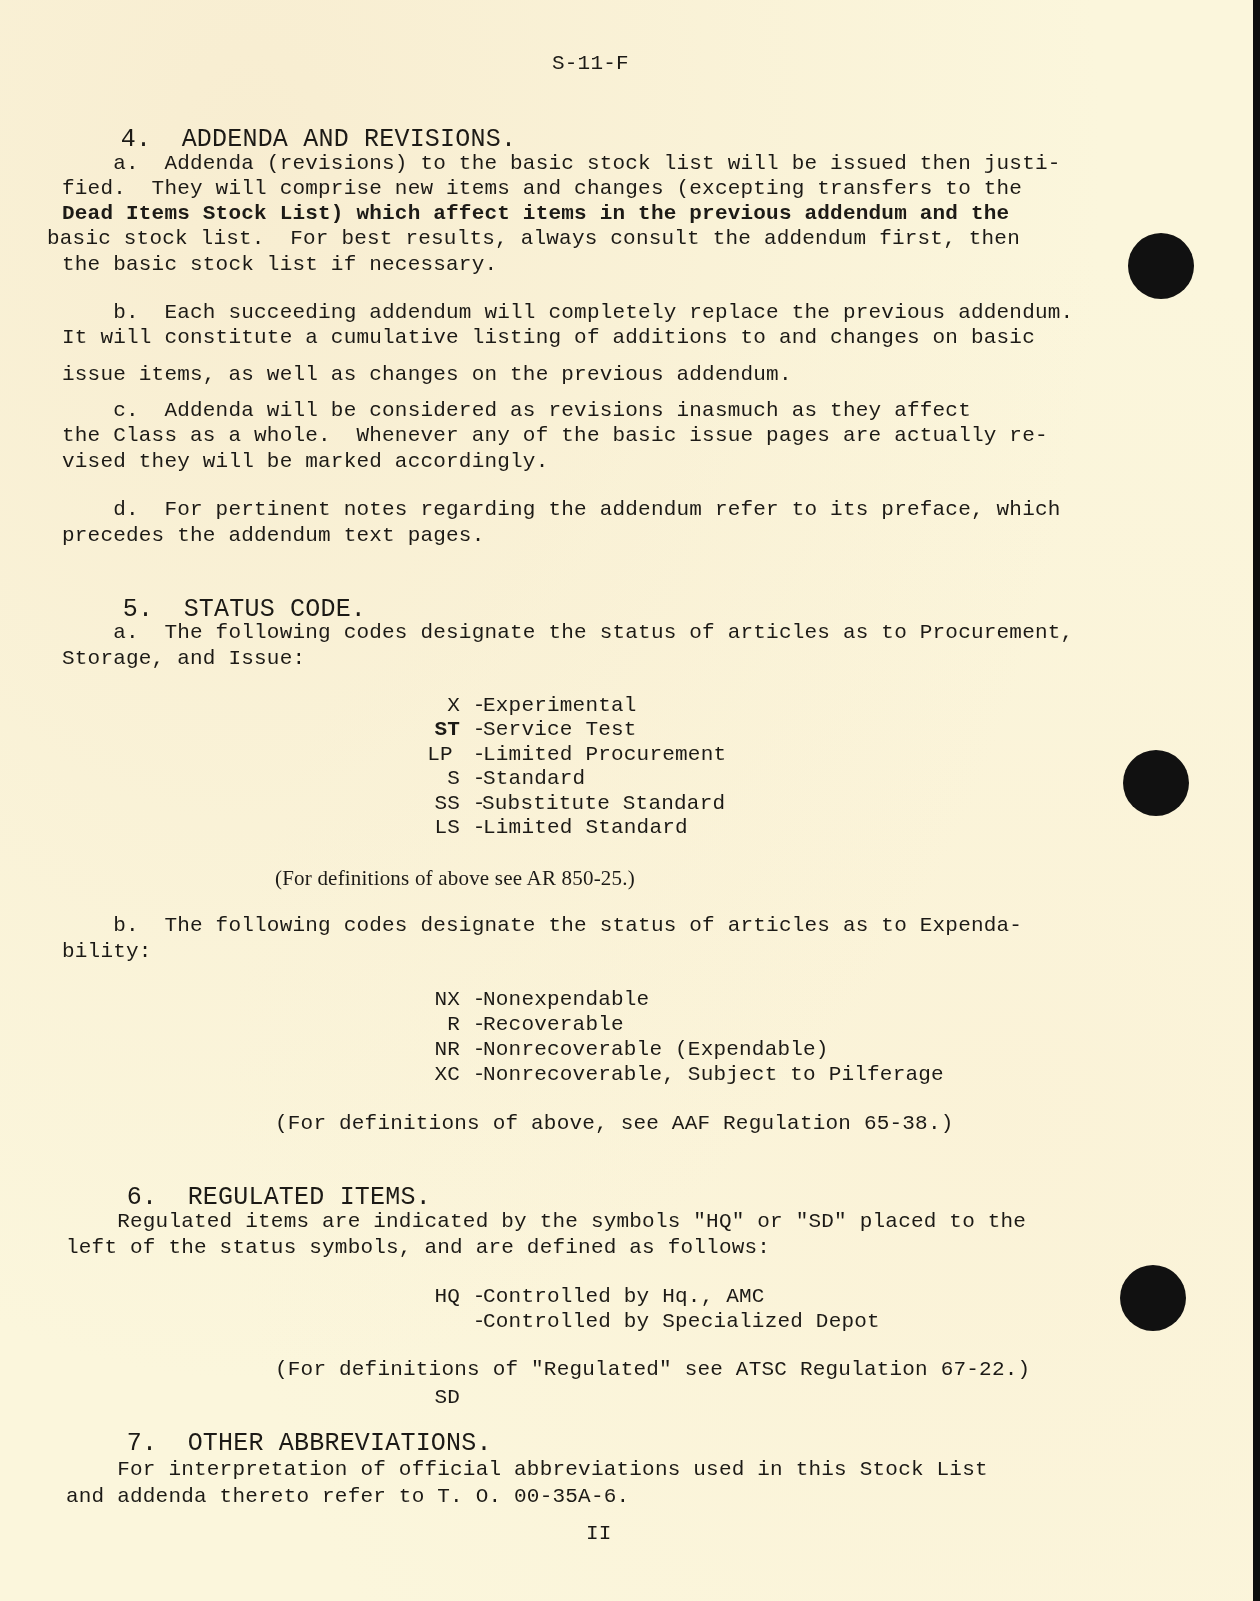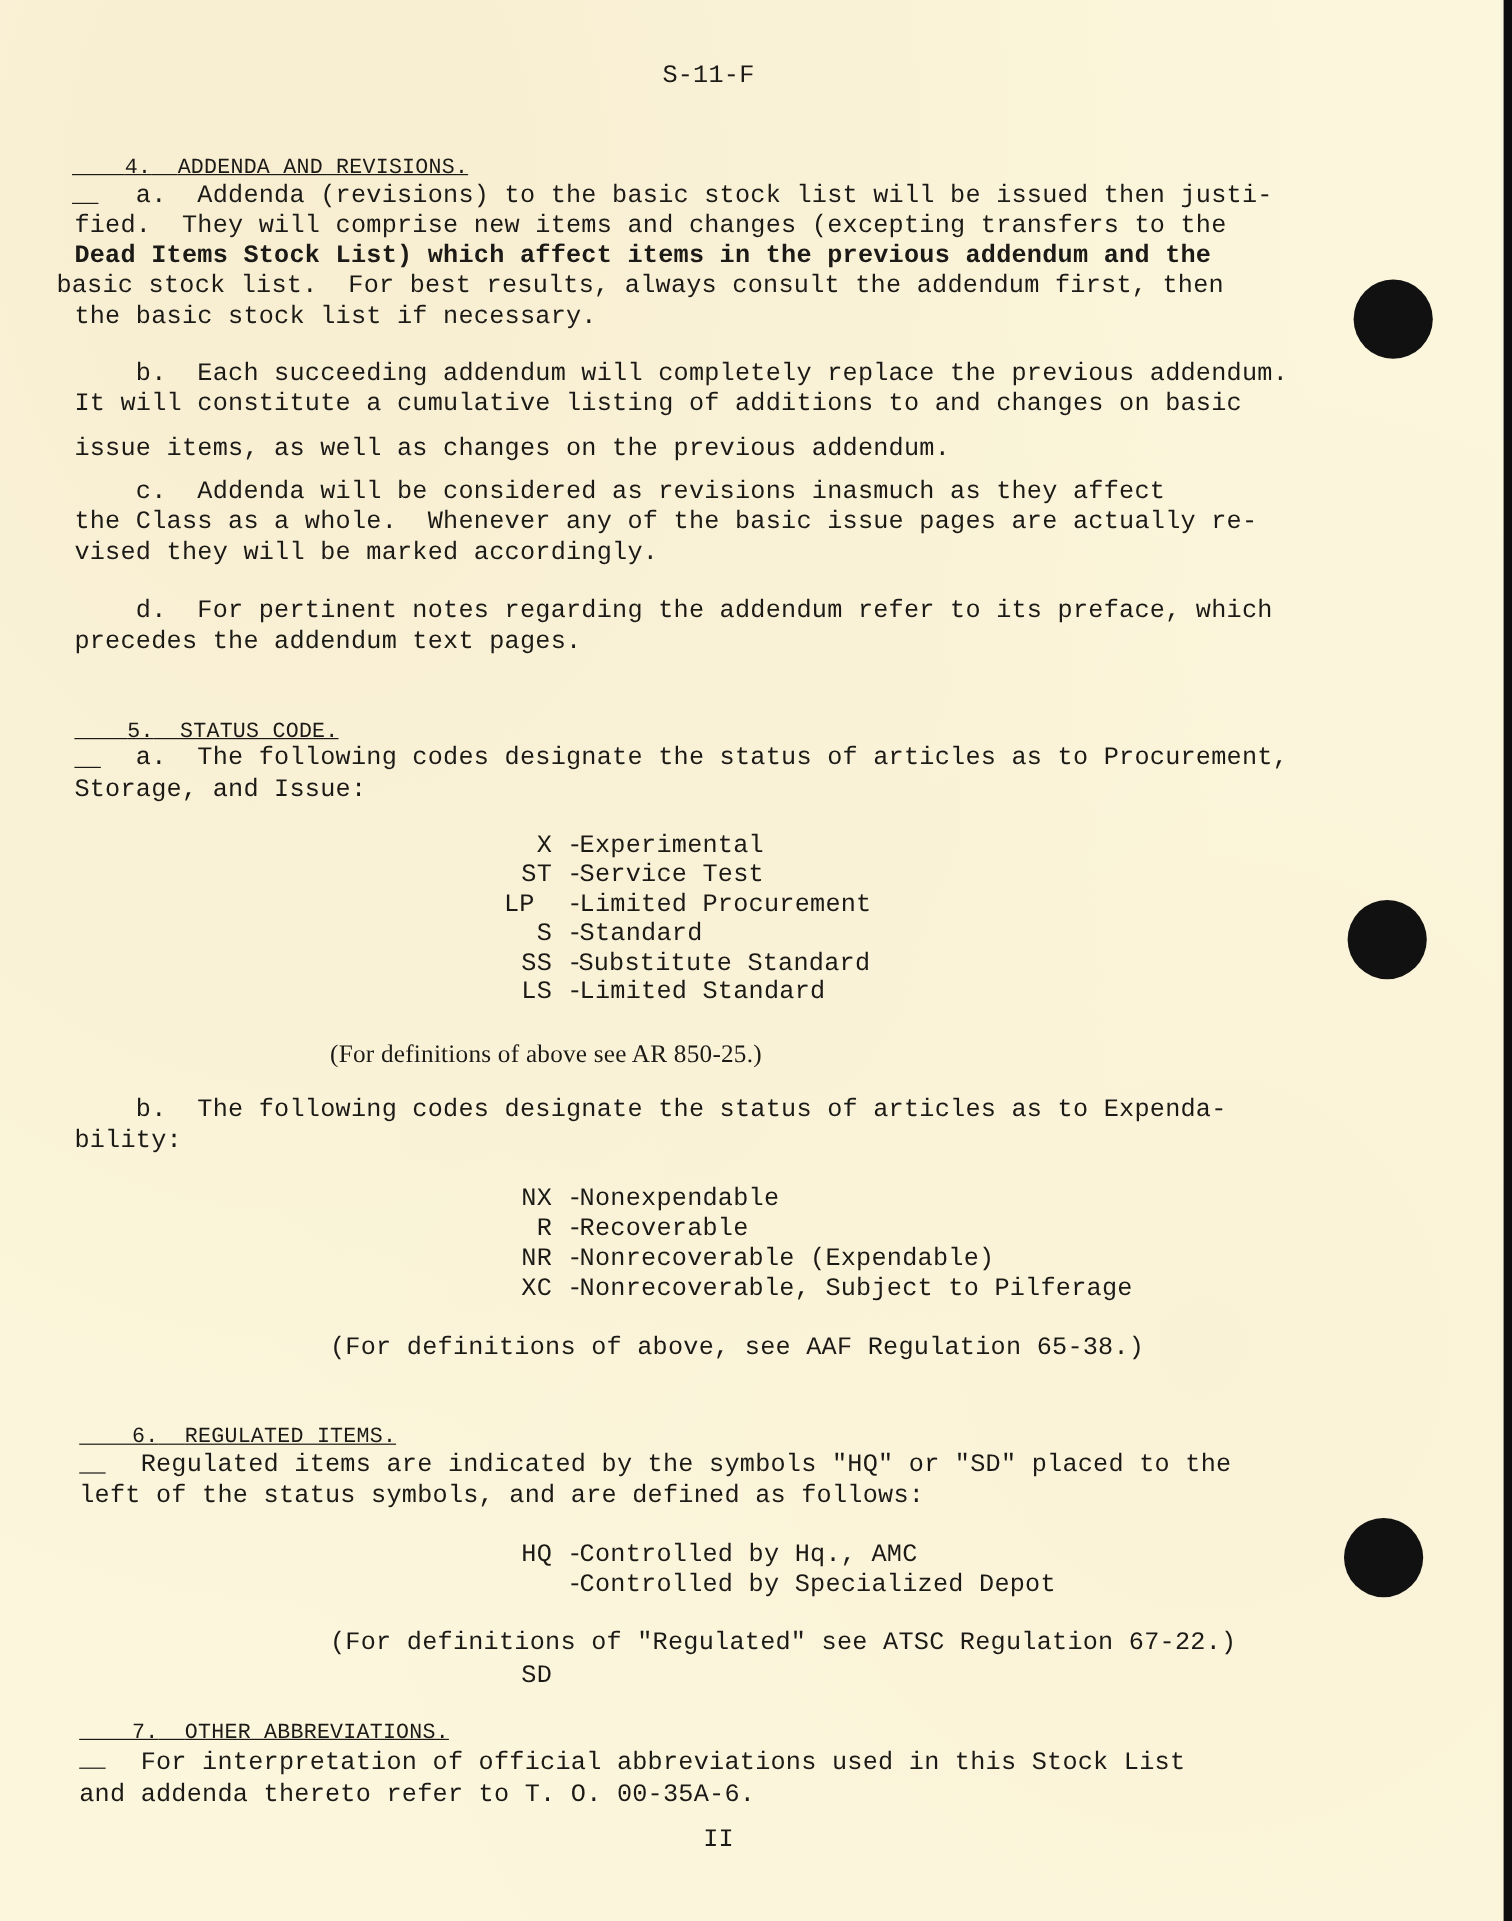--- a/index.html
+++ b/index.html
@@ -35,22 +35,21 @@
     width: 7px;
     height: 1601px;
     background: #0e0e0e;
   }
   .line {
     position: absolute;
     white-space: pre;
     line-height: 24px;
   }
   .heading {
-    font-size: 18px;
-    text-decoration: underline;
+    font-size: 25px;
   }
   .hole {
     position: absolute;
     width: 66px;
     height: 66px;
     border-radius: 50%;
     background: #111;
   }
 </style>
 </head>
@@ -96,25 +95,25 @@
   <div>
     <div class="line" style="left:62px; top:621px;">    a.  The following codes designate the status of articles as to Procurement,</div>
     <div class="line" style="left:62px; top:647px;">Storage, and Issue:</div>
   </div>
 
   <div>
     <div class="line" style="left:420px; top:694px; width:40px; text-align:right;">X</div>
     <div class="line" style="left:460px; top:694px;"> - </div>
     <div class="line" style="left:483px; top:694px;">Experimental</div>
 
-    <div class="line" style="left:420px; top:718px; width:40px; text-align:right;">ST</div>
+    <div class="line" style="left:420px; top:718px; width:40px; text-align:right;font-weight:bold;">ST</div>
     <div class="line" style="left:460px; top:718px;"> - </div>
     <div class="line" style="left:483px; top:718px;">Service Test</div>
 
-    <div class="line" style="left:420px; top:743px; width:40px; text-align:left;">LP</div>
+    <div class="line" style="left:420px; top:743px; width:40px; text-align:center;">LP</div>
     <div class="line" style="left:460px; top:743px;"> - </div>
     <div class="line" style="left:483px; top:743px;">Limited Procurement</div>
 
     <div class="line" style="left:420px; top:767px; width:40px; text-align:right;">S</div>
     <div class="line" style="left:460px; top:767px;"> - </div>
     <div class="line" style="left:483px; top:767px;">Standard</div>
 
     <div class="line" style="left:420px; top:792px; width:40px; text-align:right;">SS</div>
     <div class="line" style="left:460px; top:792px;"> - </div>
     <div class="line" style="left:482px; top:792px;">Substitute Standard</div>

